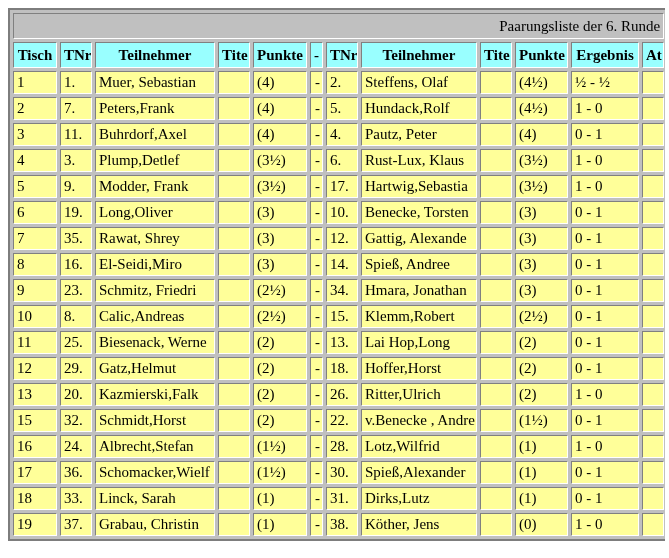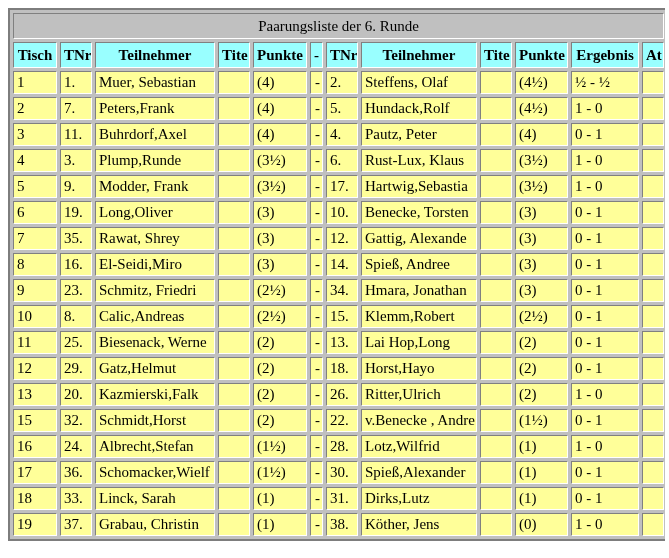--- a/index.html
+++ b/index.html
@@ -24,21 +24,21 @@
     white-space: nowrap;
     padding: 0 3px;
     border: 1px solid;
     border-color: var(--bd-dark, #808080) var(--bd-light, #ffffff) var(--bd-light, #ffffff) var(--bd-dark, #808080);
     vertical-align: middle;
   }
   tr.title-row td {
     background: var(--frame-bg, #c0c0c0);
     height: 26px;
     font-weight: normal;
-    text-align: center;
+    text-align: right;
   }
   tr.header-row th {
     background: var(--header-bg, #99ffff);
     height: 26px;
     font-weight: bold;
   }
   tbody td {
     background: var(--cell-bg, #ffff99);
     height: 23px;
     text-align: left;
@@ -124,21 +124,21 @@
         <td>4.</td>
         <td>Pautz, Peter</td>
         <td></td>
         <td>(4)</td>
         <td>0 - 1</td>
         <td></td>
       </tr>
       <tr>
         <td>4</td>
         <td>3.</td>
-        <td>Plump,Runde</td>
+        <td>Plump,Detlef</td>
         <td></td>
         <td>(3½)</td>
         <td class="center">-</td>
         <td>6.</td>
         <td>Rust-Lux, Klaus</td>
         <td></td>
         <td>(3½)</td>
         <td>1 - 0</td>
         <td></td>
       </tr>
@@ -241,21 +241,21 @@
         <td></td>
       </tr>
       <tr>
         <td>12</td>
         <td>29.</td>
         <td>Gatz,Helmut</td>
         <td></td>
         <td>(2)</td>
         <td class="center">-</td>
         <td>18.</td>
-        <td>Horst,Hayo</td>
+        <td>Hoffer,Horst</td>
         <td></td>
         <td>(2)</td>
         <td>0 - 1</td>
         <td></td>
       </tr>
       <tr>
         <td>13</td>
         <td>20.</td>
         <td>Kazmierski,Falk</td>
         <td></td>

